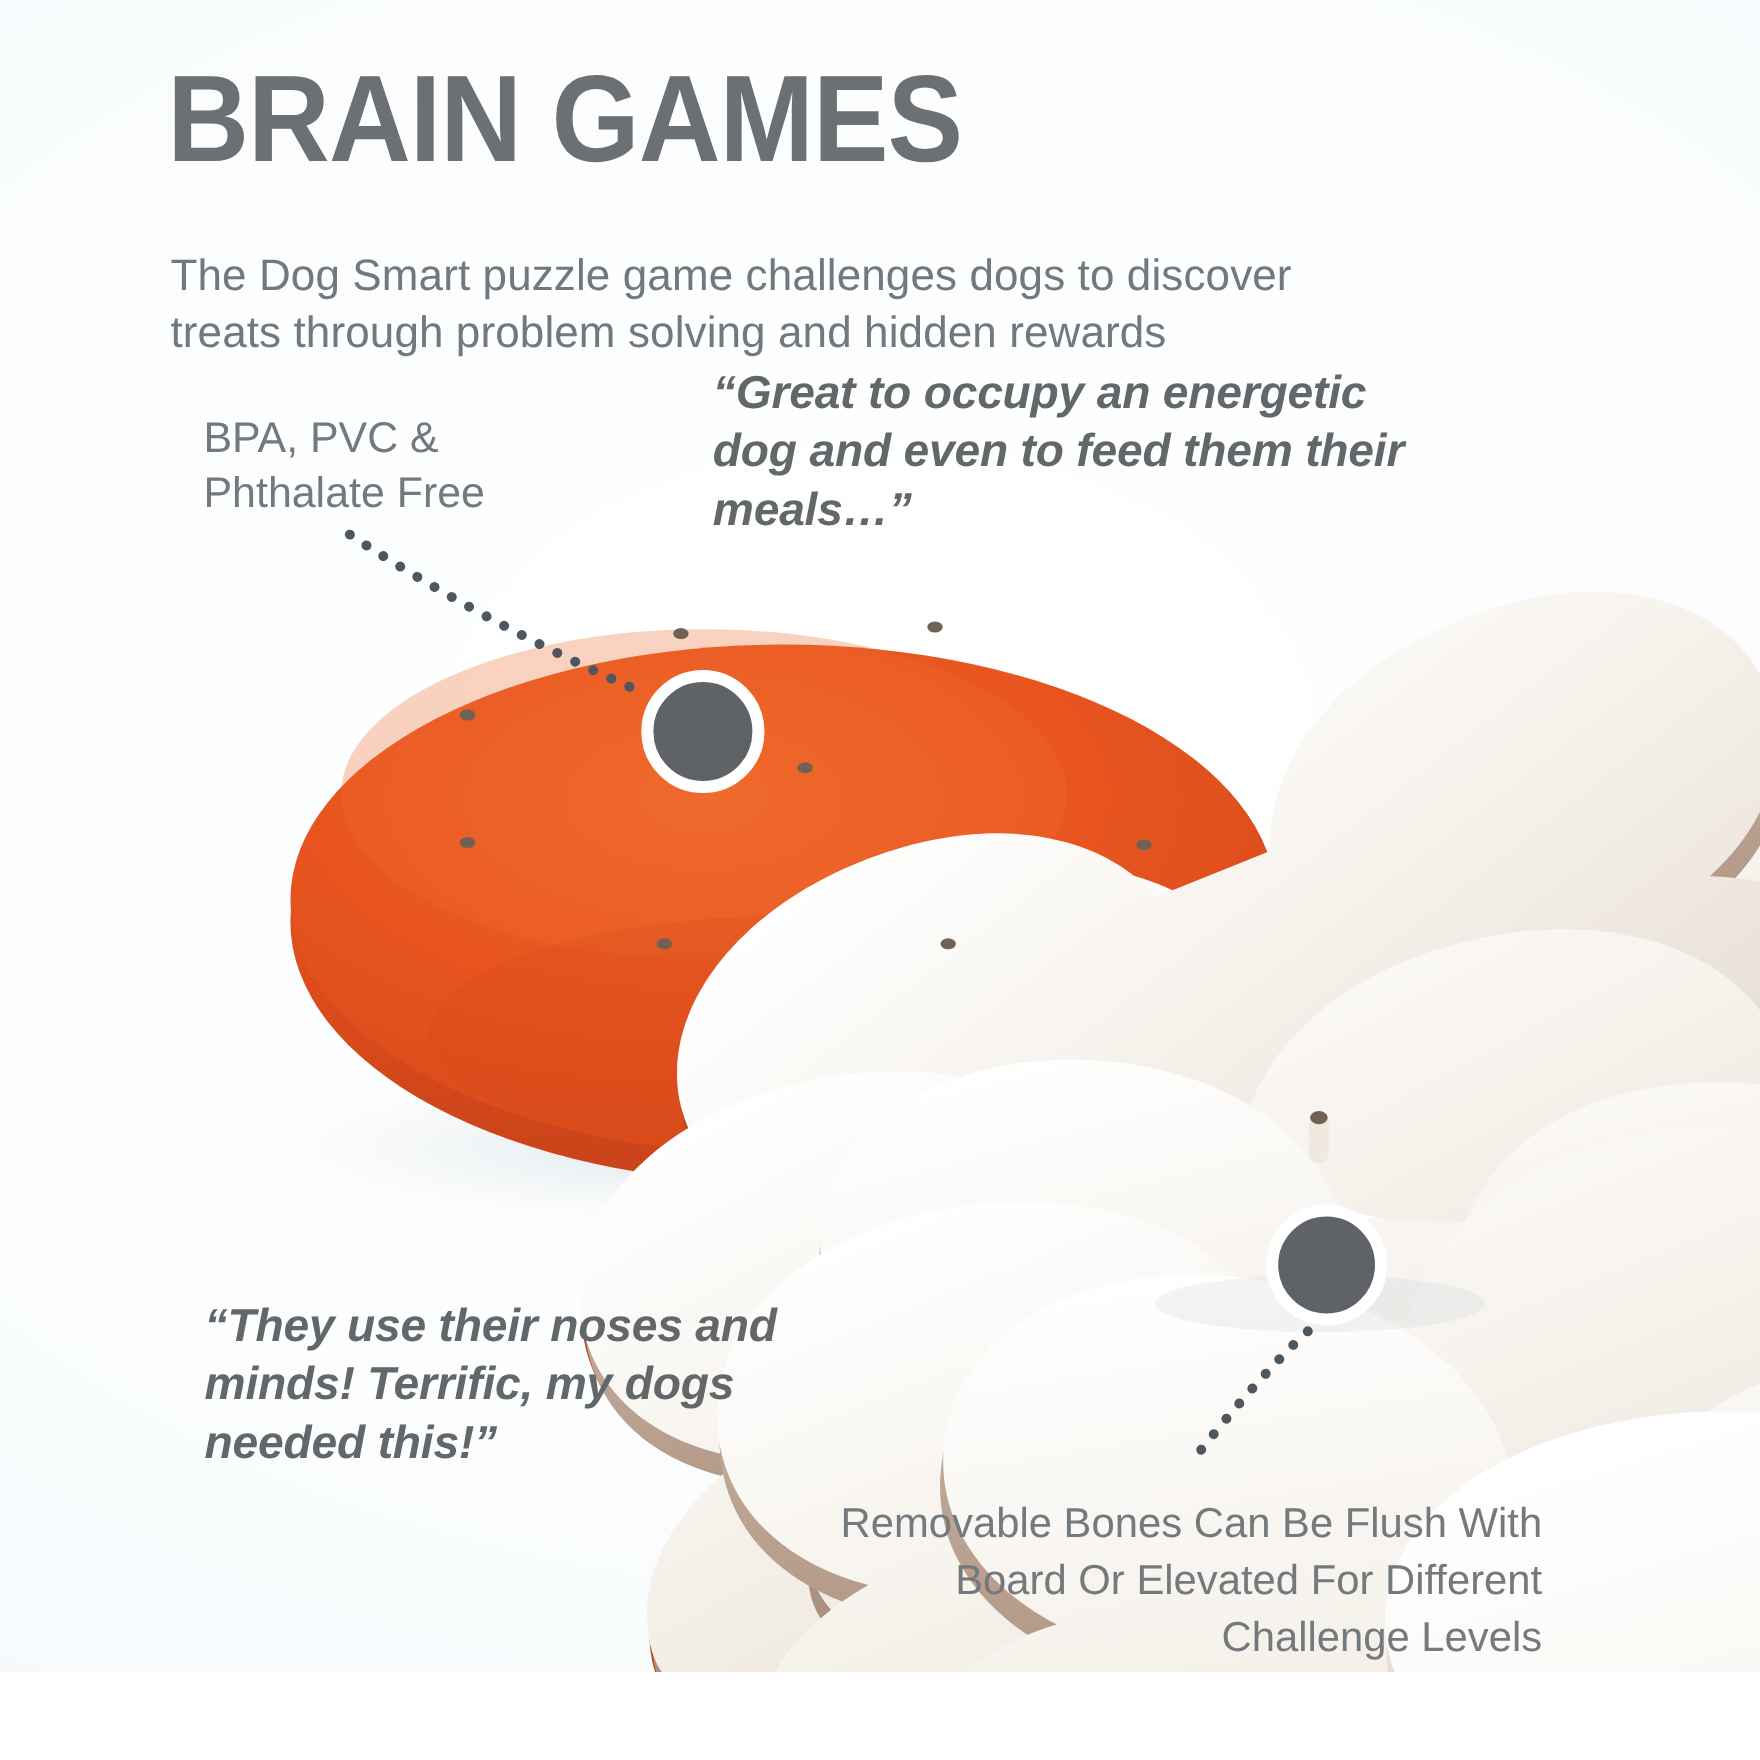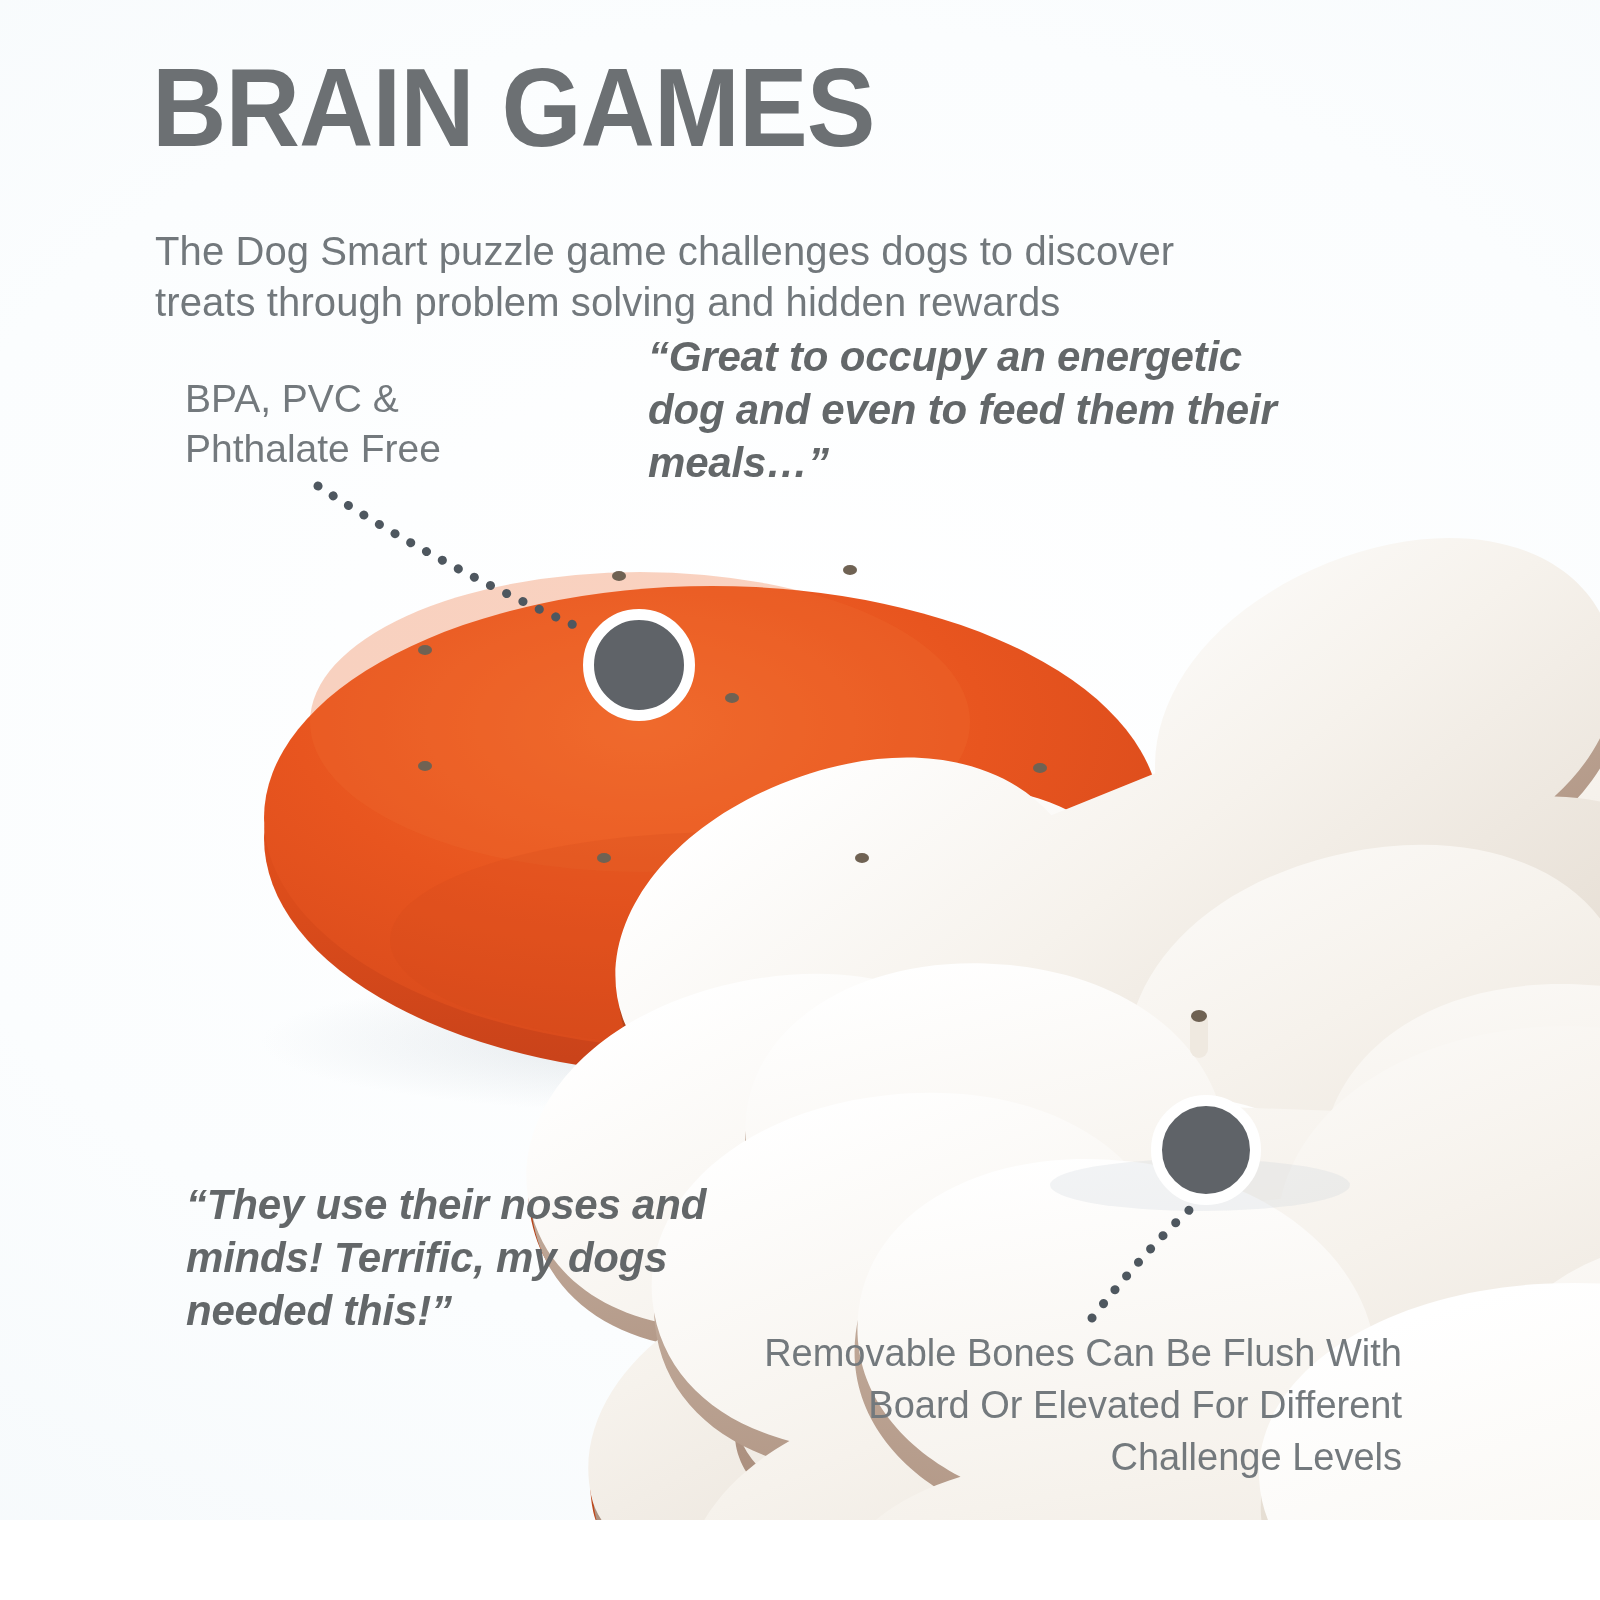--- a/index.html
+++ b/index.html
@@ -77,21 +77,21 @@
   }
   #note-bpa {
     left: 185px;
     top: 374px;
     width: 330px;
     font-size: 39px;
     line-height: 50px;
   }
   #note-bones {
     right: 198px;
-    top: 1327px;
+    top: 1359px;
     width: 640px;
     text-align: right;
     font-size: 38px;
     line-height: 52px;
   }
 
   
   #product {
     position: absolute;
     left: 0;

